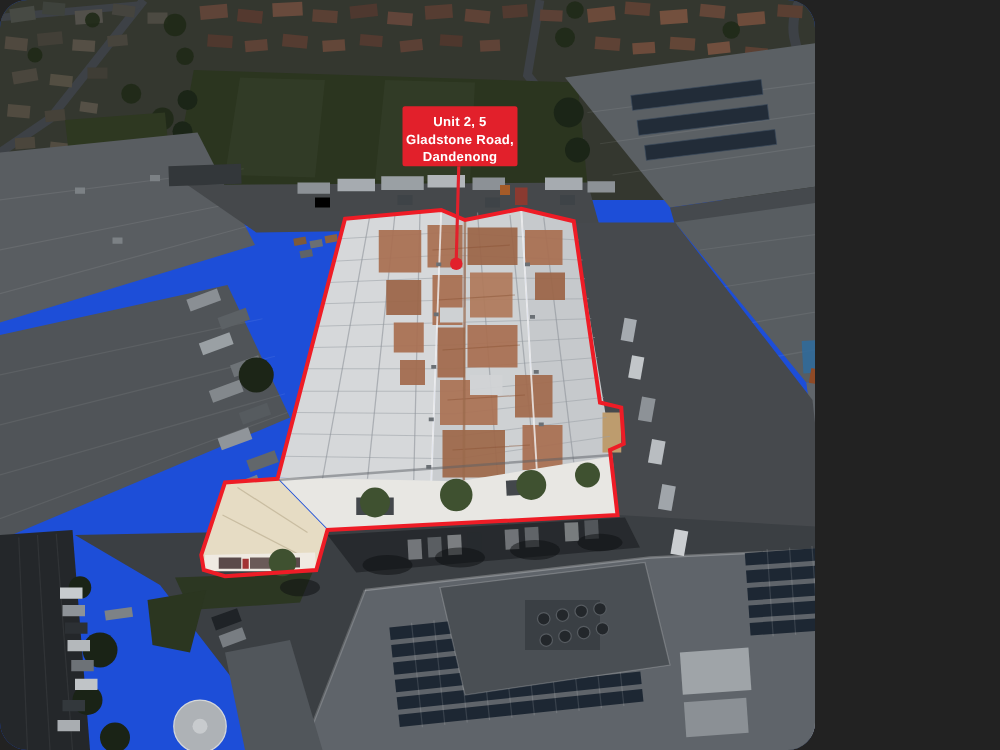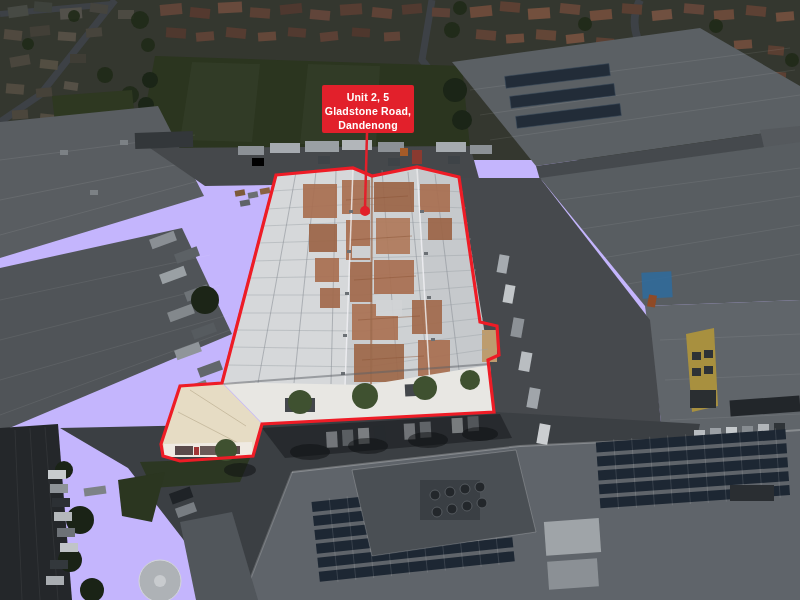--- a/index.html
+++ b/index.html
@@ -1,16 +1,16 @@
 <!DOCTYPE html>
 <html><head>
 <meta charset="utf-8">
 <style>
   html,body{margin:0;padding:0;background:#222;}
-  .stage{width:800px;height:600px;position:relative;overflow:hidden;background:#c4b5fd;}
+  .stage{width:652px;height:600px;position:relative;overflow:hidden;background:#1d4ed8;border-radius:22px;}
   svg{display:block;}
   .lbl{font:700 10.5px "Liberation Sans", sans-serif;fill:#ffffff;text-anchor:middle;letter-spacing:.2px;}
 </style>
 </head>
 <body>
 
 <div class="stage">
 <svg width="800" height="600" viewBox="0 0 800 600">
 
   <g>

